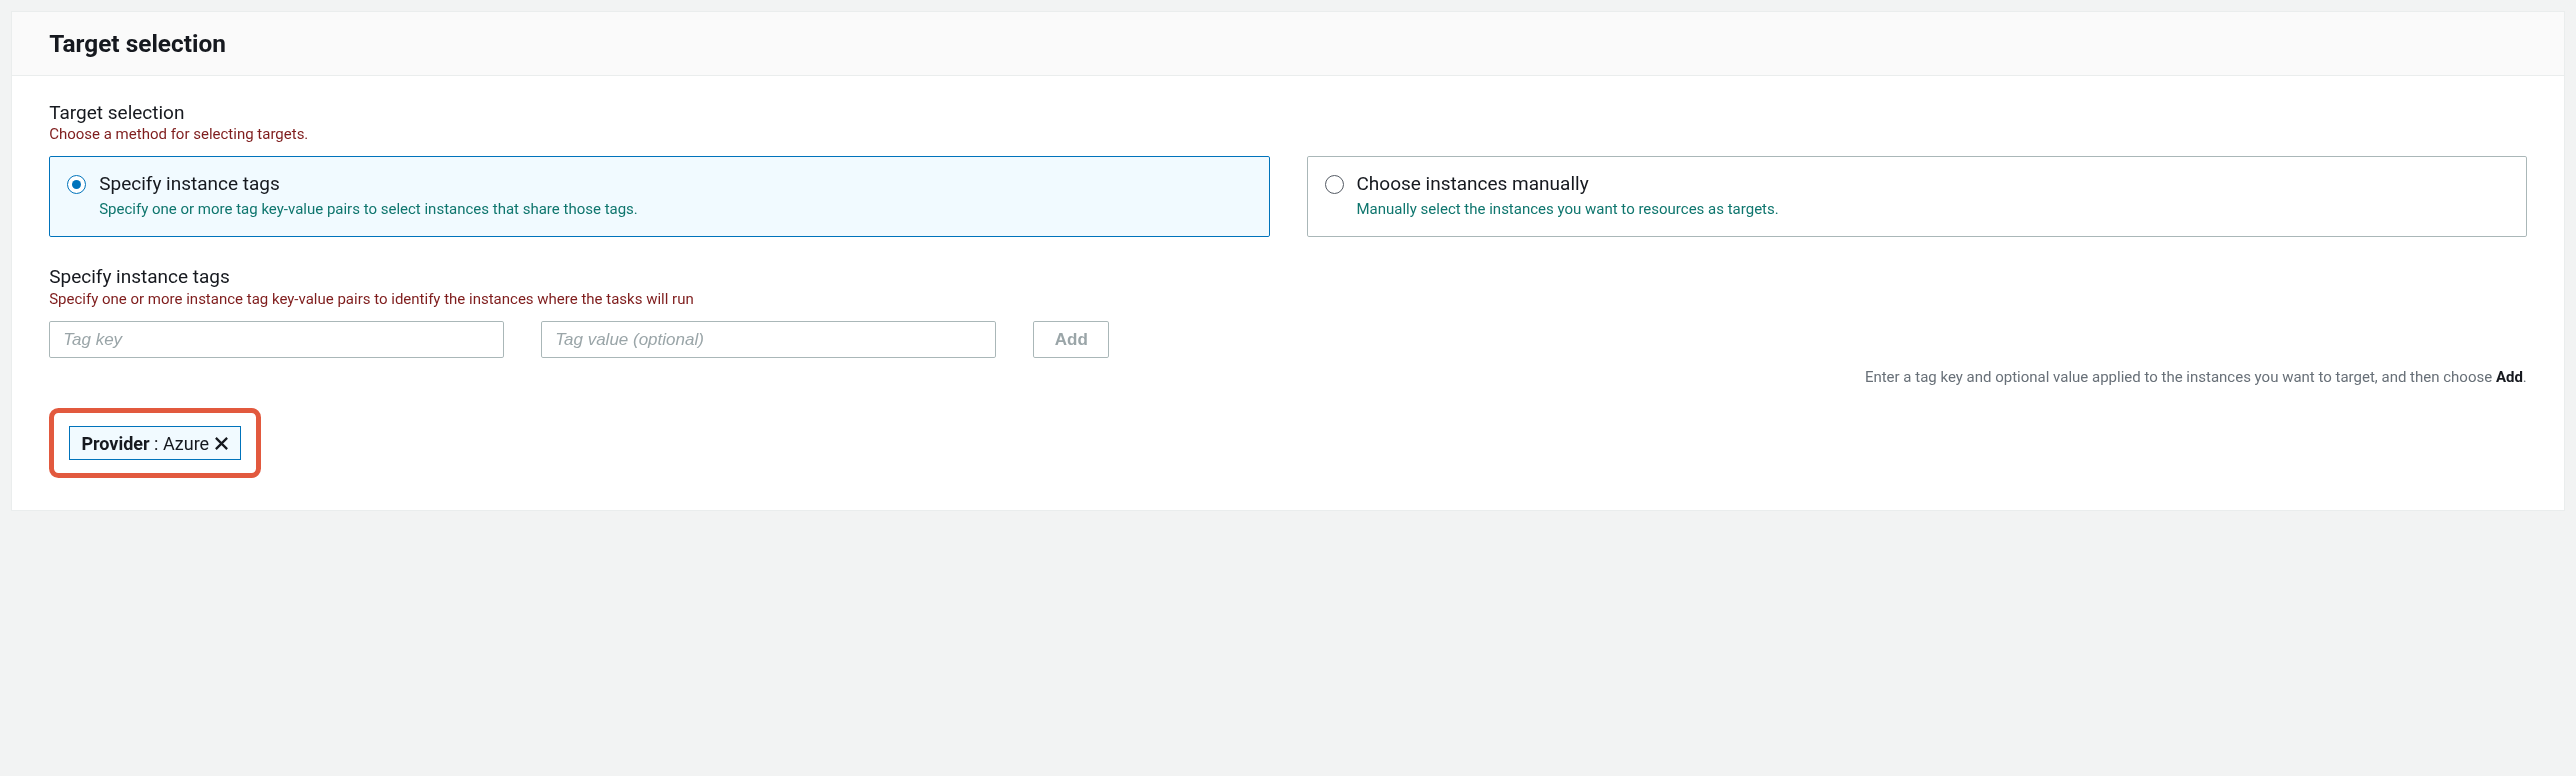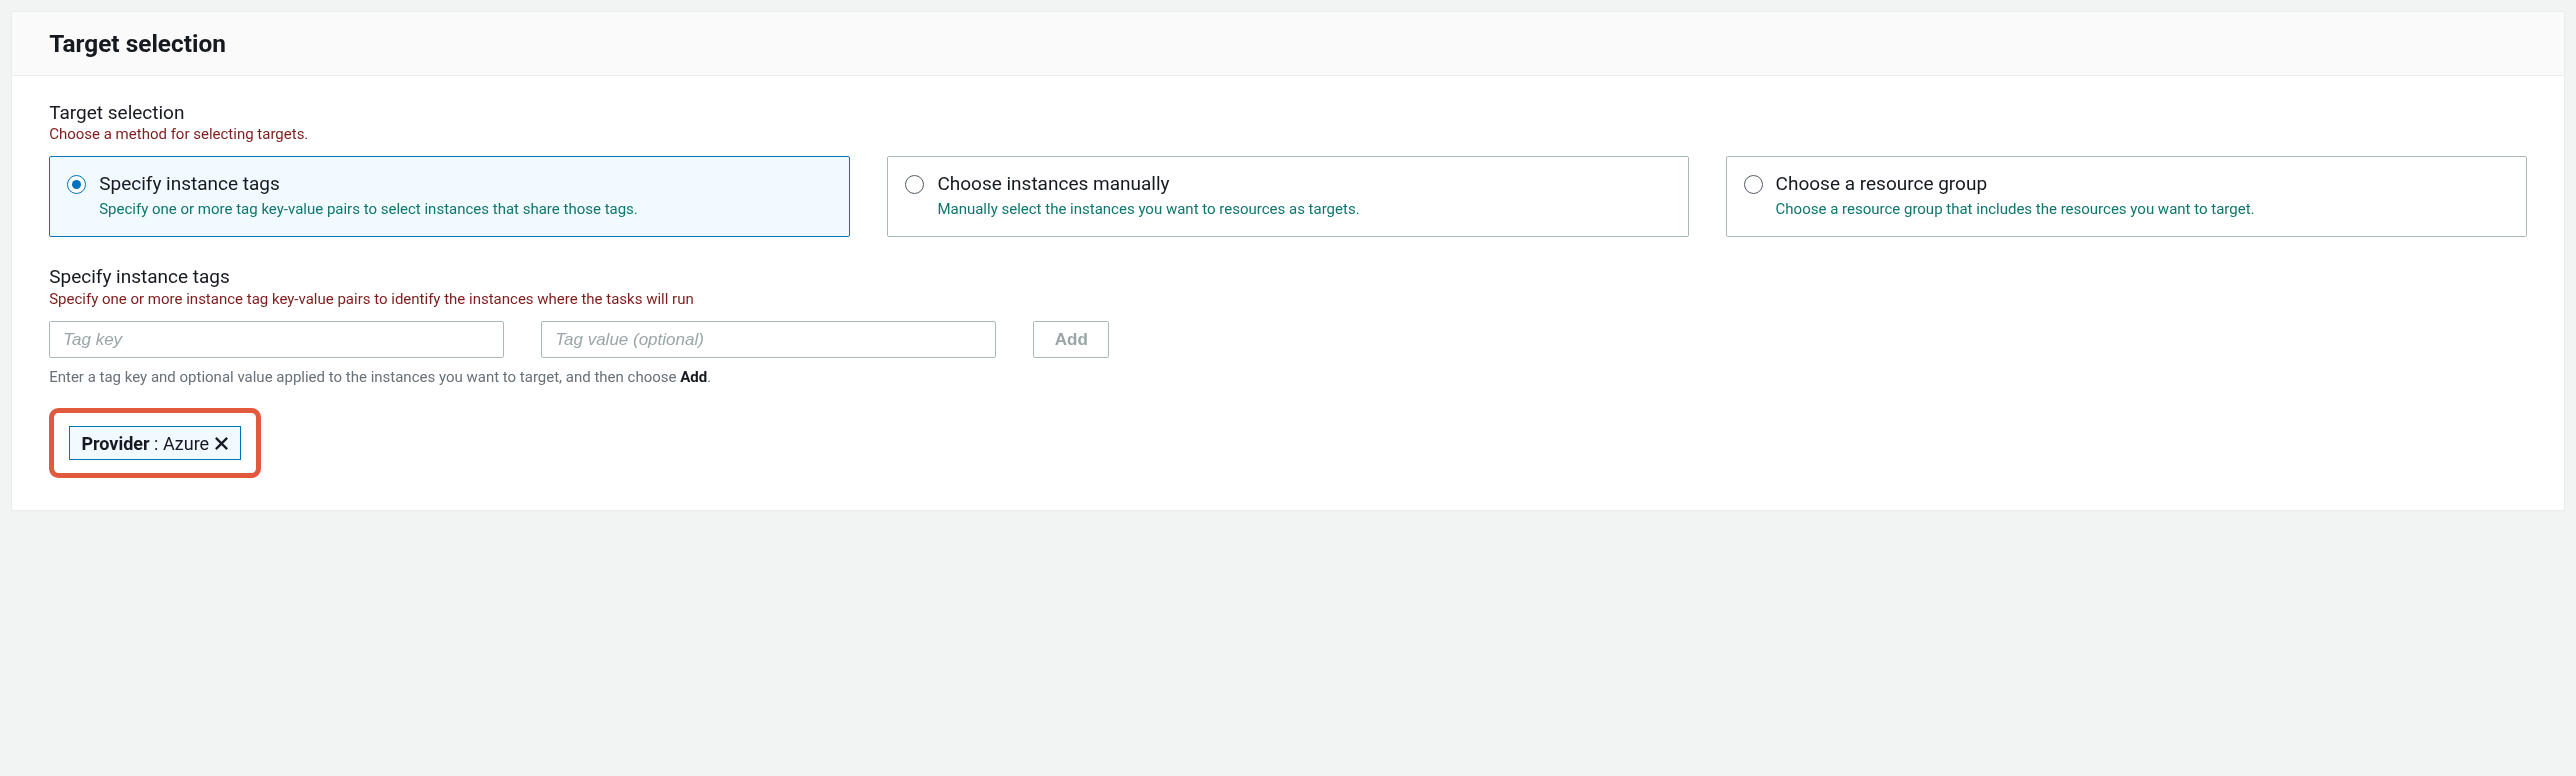--- a/index.html
+++ b/index.html
@@ -127,20 +127,21 @@
       background: #ffffff;
       color: #9aa5a8;
       font-size: 17px;
       font-weight: 700;
       cursor: not-allowed;
     }
     .hint {
       font-size: 15px;
       color: #687078;
       margin-top: 9.4px;
+      text-align: right;
     }
     .hint strong {
       color: #16191f;
       font-weight: 700;
     }
     .tag-chip-wrap {
       display: inline-block;
       border: 5.6px solid #e2593e;
       border-radius: 9.4px;
       padding: 13px 15px;
@@ -200,29 +201,20 @@
         </div>
         <div class="radio-card">
           <div class="radio-outer">
               <div class="radio-inner"></div>
             </div>
           <div class="radio-text">
             <div class="radio-title">Choose instances manually</div>
             <div class="radio-sub">Manually select the instances you want to resources as targets.</div>
           </div>
         </div>
-        <div class="radio-card">
-          <div class="radio-outer">
-              <div class="radio-inner"></div>
-            </div>
-          <div class="radio-text">
-            <div class="radio-title">Choose a resource group</div>
-            <div class="radio-sub">Choose a resource group that includes the resources you want to target.</div>
-          </div>
-        </div>
       </div>
     </div>
 
     <div class="section-spacer">
       <div class="field-label">Specify instance tags</div>
       <div class="field-desc">Specify one or more instance tag key-value pairs to identify the instances where the tasks will run</div>
 
       <div class="tag-input-row">
         <input class="tag-input" type="text" placeholder="Tag key" style="">
         <input class="tag-input" type="text" placeholder="Tag value (optional)" style="">

